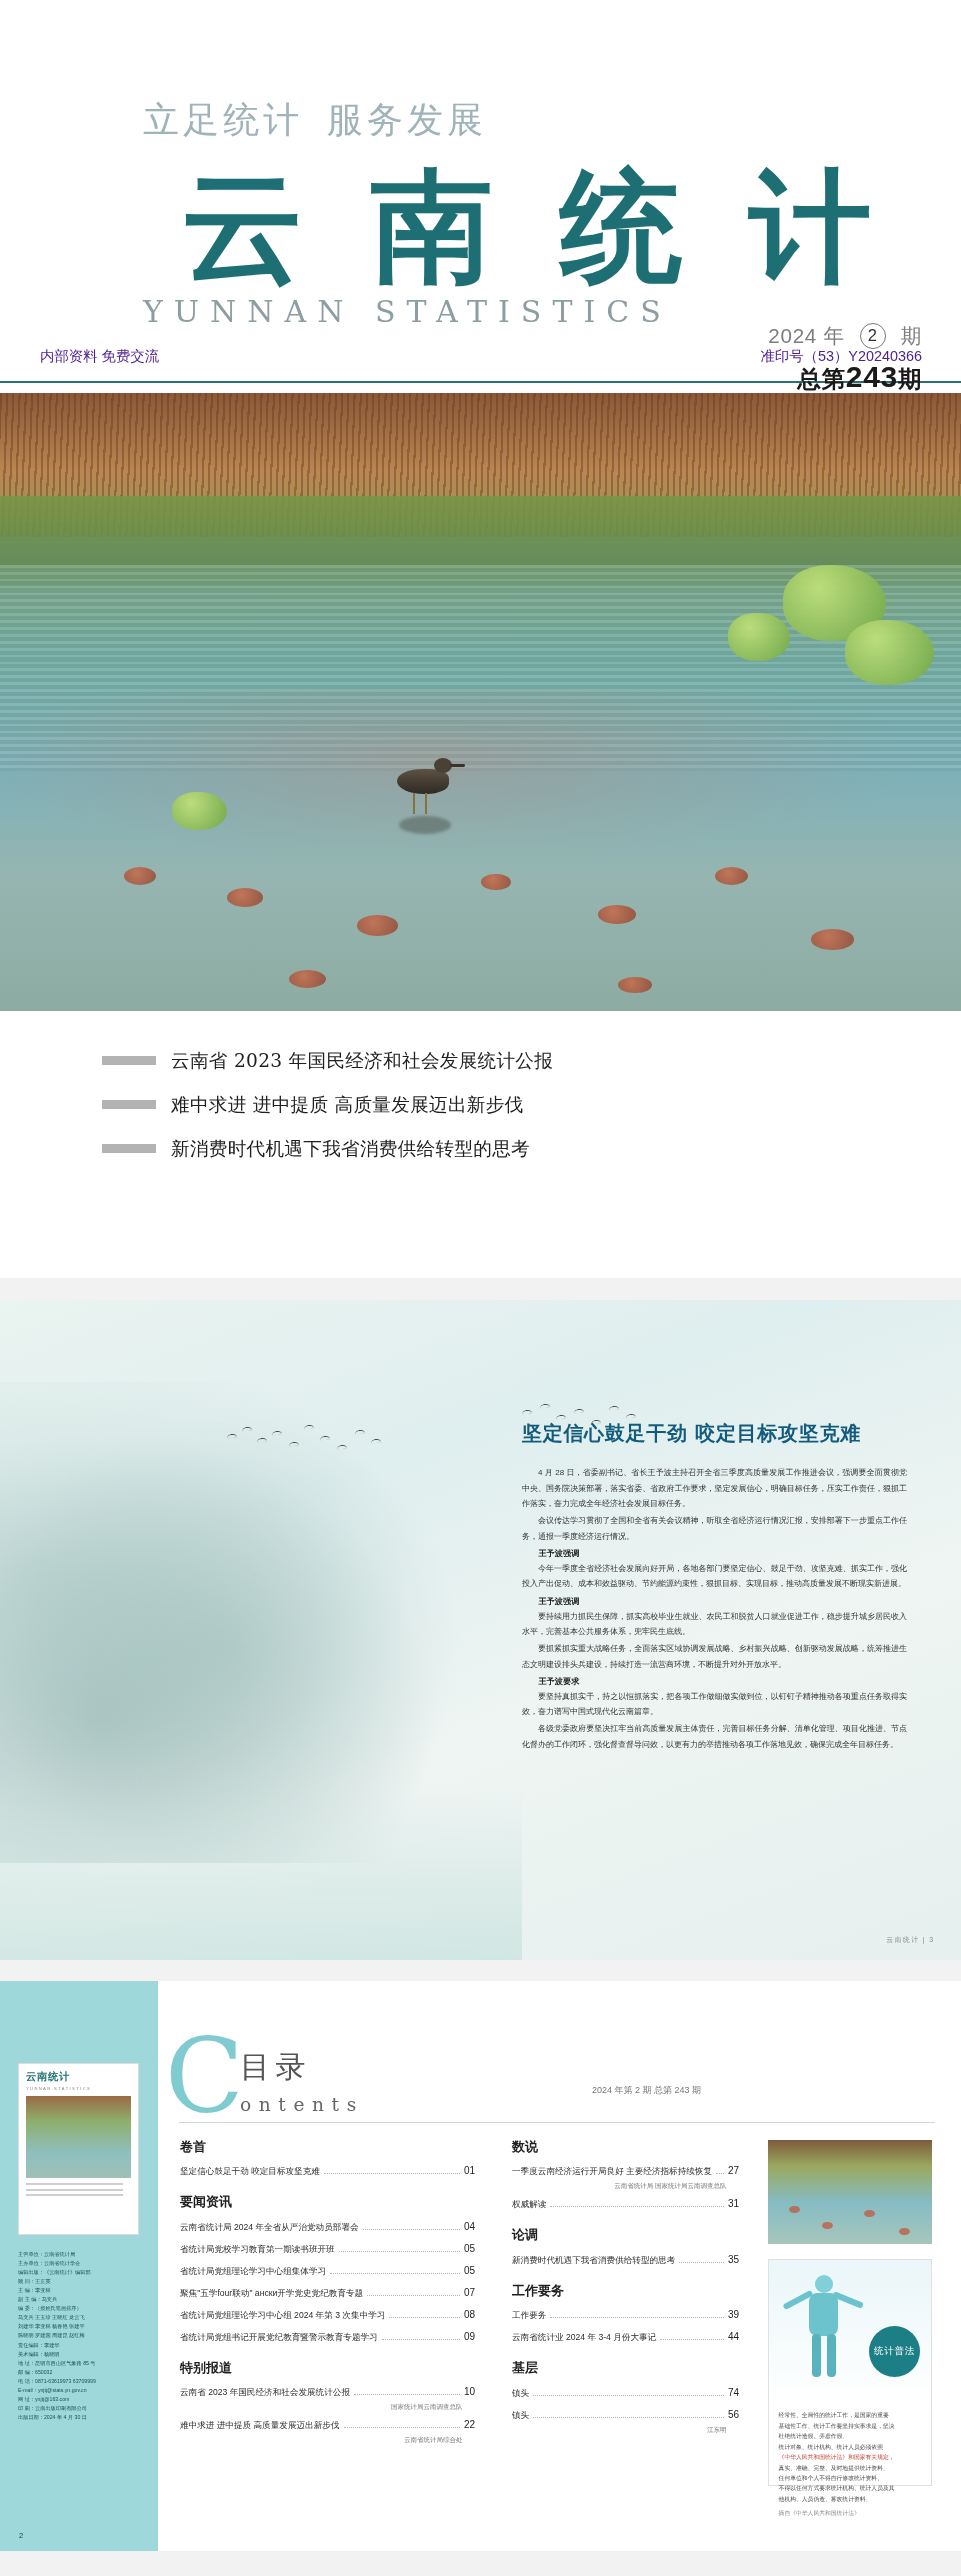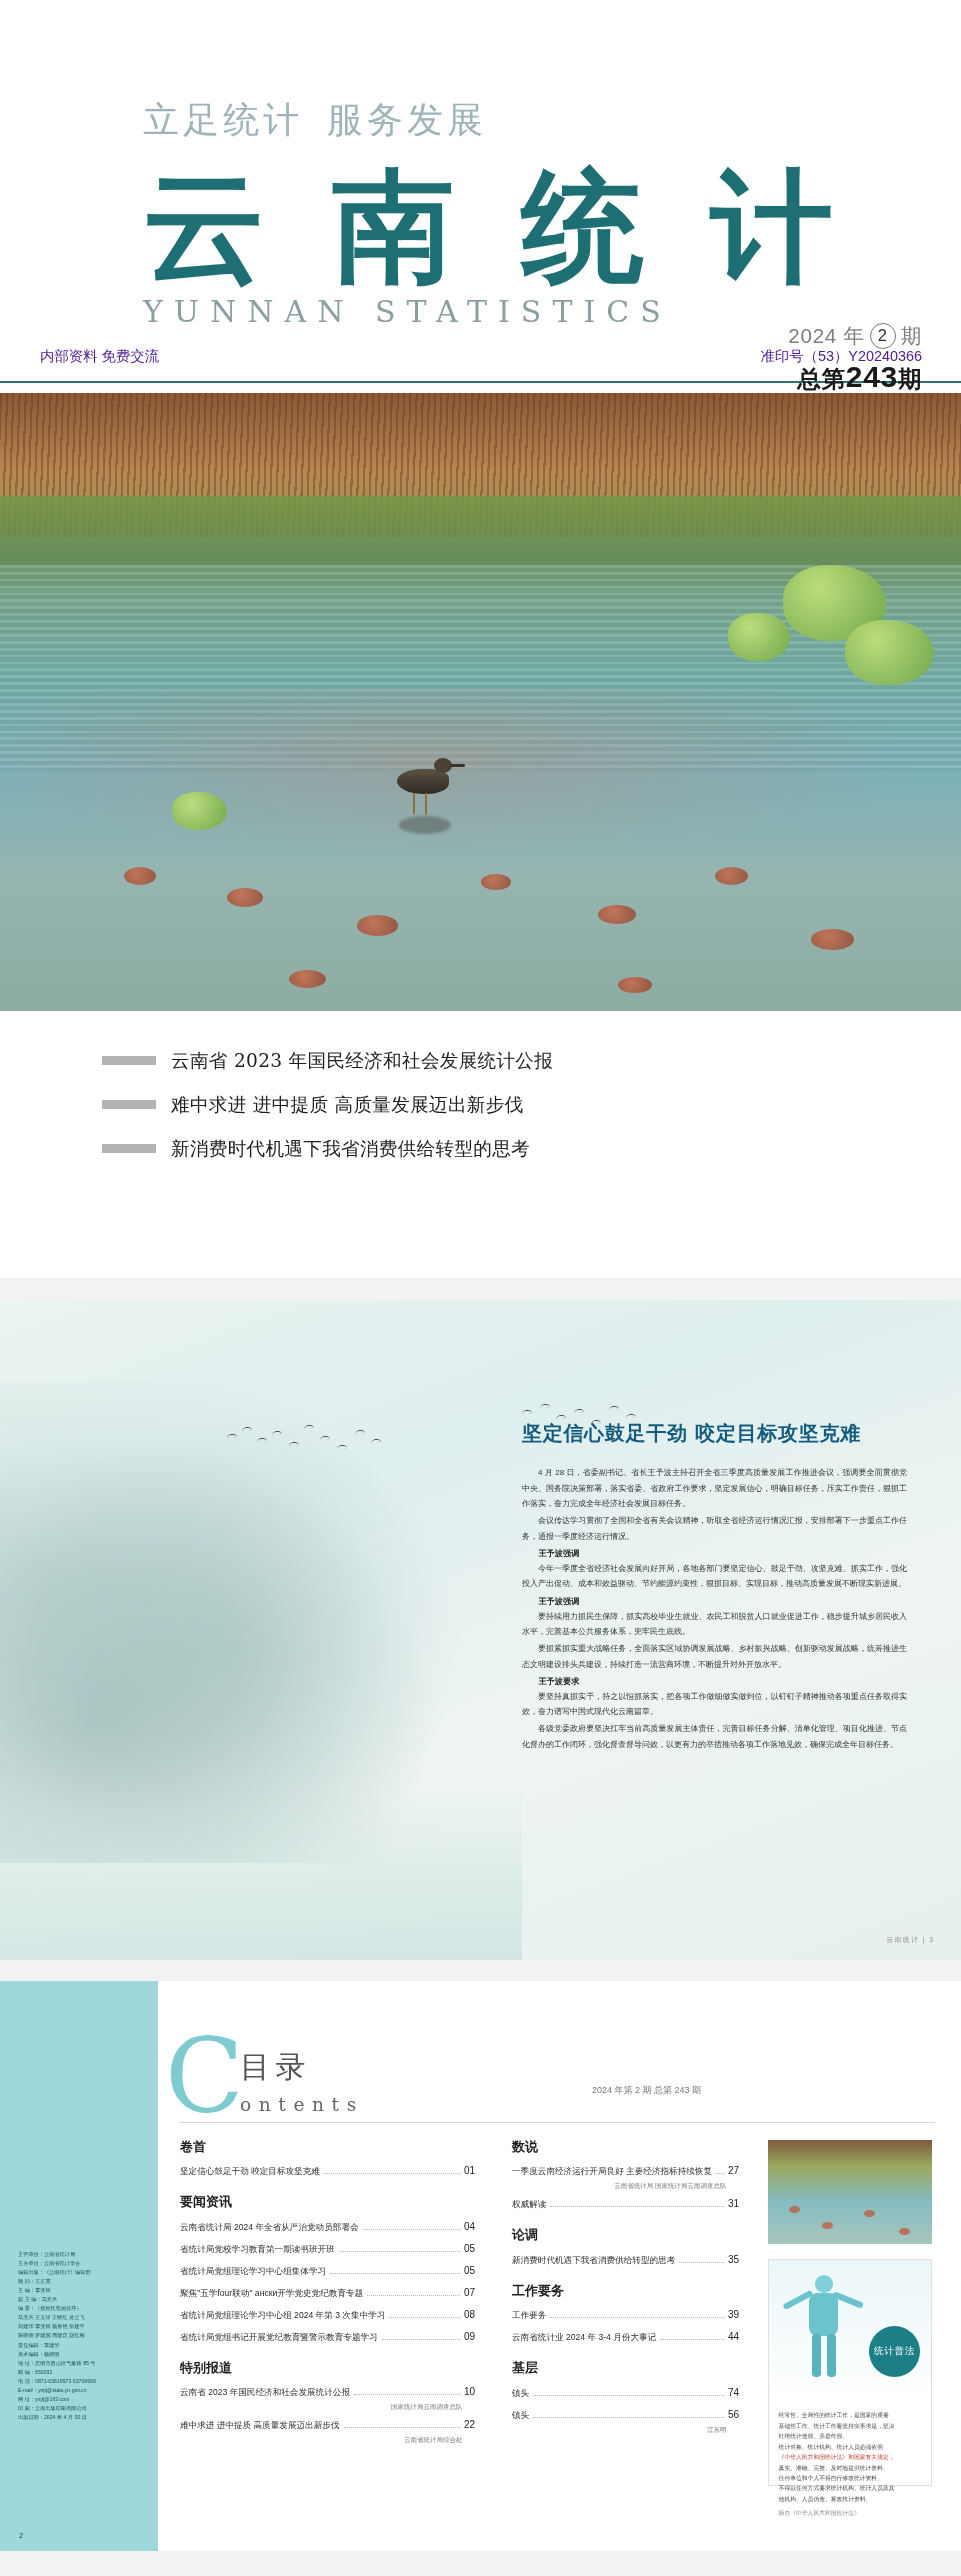--- a/index.html
+++ b/index.html
@@ -38,36 +38,37 @@
   .masthead {
     margin-top: 16.5px;
     margin-left: 103px;
     font-size: 122px;
     line-height: 1.05;
     letter-spacing: 12.4px;
     color: #1d6f74;
     font-family: "DejaVu Serif", serif;
     font-weight: 700;
     text-shadow: 0 1.4px 0 rgba(0,0,0,.04);
+    text-align: center;
   }
   .issue-line {
     position: absolute;
     right: 40px;
     top: 322px;
     text-align: right;
     color: #6a6a6a;
   }
   .issue-year {
     font-size: 20.6px;
     color: #7d7d7d;
     letter-spacing: 0.7px;
     display: flex;
     align-items: center;
     justify-content: flex-end;
-    gap: 5px;
+    gap: 15px;
   }
   .circle-num {
     display: inline-block;
     width: 26px; height: 26px;
     border: 1.4px solid #777;
     border-radius: 50%;
     line-height: 23.4px;
     text-align: center;
     font-size: 16.5px;
     color: #333;
@@ -574,20 +575,30 @@
       <p class="art-p">要坚持真抓实干，持之以恒抓落实，把各项工作做细做实做到位，以钉钉子精神推动各项重点任务取得实效，奋力谱写中国式现代化云南篇章。</p>
       <p class="art-p">各级党委政府要坚决扛牢当前高质量发展主体责任，完善目标任务分解、清单化管理、项目化推进、节点化督办的工作闭环，强化督查督导问效，以更有力的举措推动各项工作落地见效，确保完成全年目标任务。</p>
     </div>
 
     <div class="art-footer">云南统计 | 3</div>
   </div>
 
   <div class="contents">
 
     <div class="toc-left-panel">
+      <div class="mini-cover">
+        <div class="mini-title">云南统计</div>
+        <div class="mini-sub">YUNNAN  STATISTICS</div>
+        <div class="mini-photo"></div>
+        <div class="mini-lines">
+          <i></i>
+            <i></i>
+            <i></i>
+        </div>
+      </div>
 
       <div class="imprint">
         <div>主管单位：云南省统计局</div>
         <div>主办单位：云南省统计学会</div>
         <div>编辑出版：《云南统计》编辑部</div>
         <div>顾    问：王正英</div>
         <div>主    编：李亚林</div>
         <div>副 主 编：马文兵</div>
         <div>编    委：（按姓氏笔画排序）</div>
         <div>马文兵  王玉珍  王晓红  龙云飞</div>

